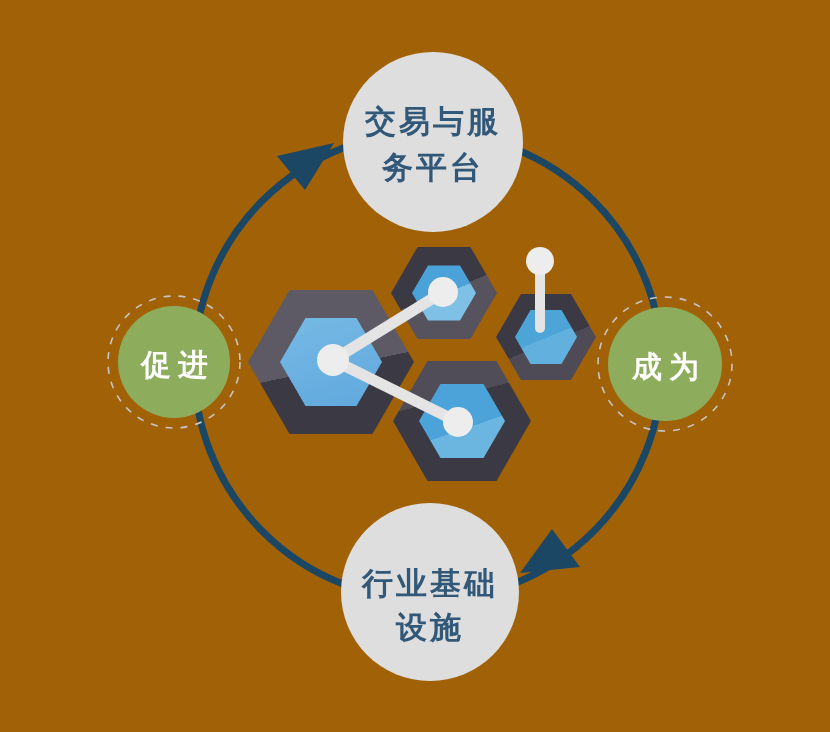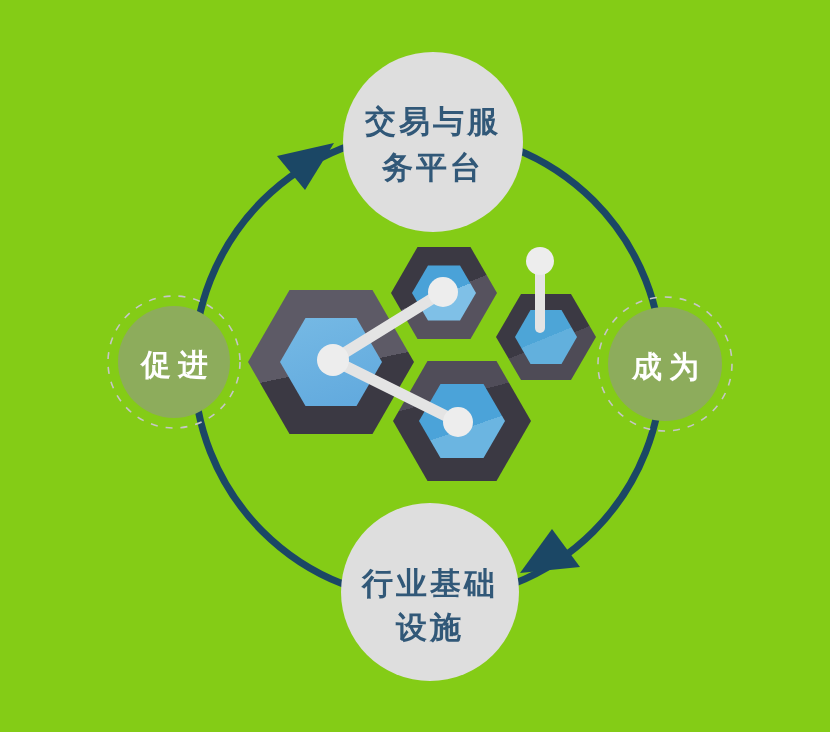--- a/index.html
+++ b/index.html
@@ -1,19 +1,19 @@
 <!DOCTYPE html>
 <html><head>
 <meta charset="utf-8">
 <style>
   html,body{margin:0;padding:0;background:#ffffff;}
   .stage{
     position:relative;
     width:830px;height:732px;
-    background:#84cc16;
+    background:#a16207;
     font-family:"Liberation Sans", sans-serif;
     overflow:hidden;
   }
   svg{display:block;}
   text{
     font-family:"Liberation Sans", sans-serif;
     font-weight:700;
   }
   .station-label{
     font-size:31px;

